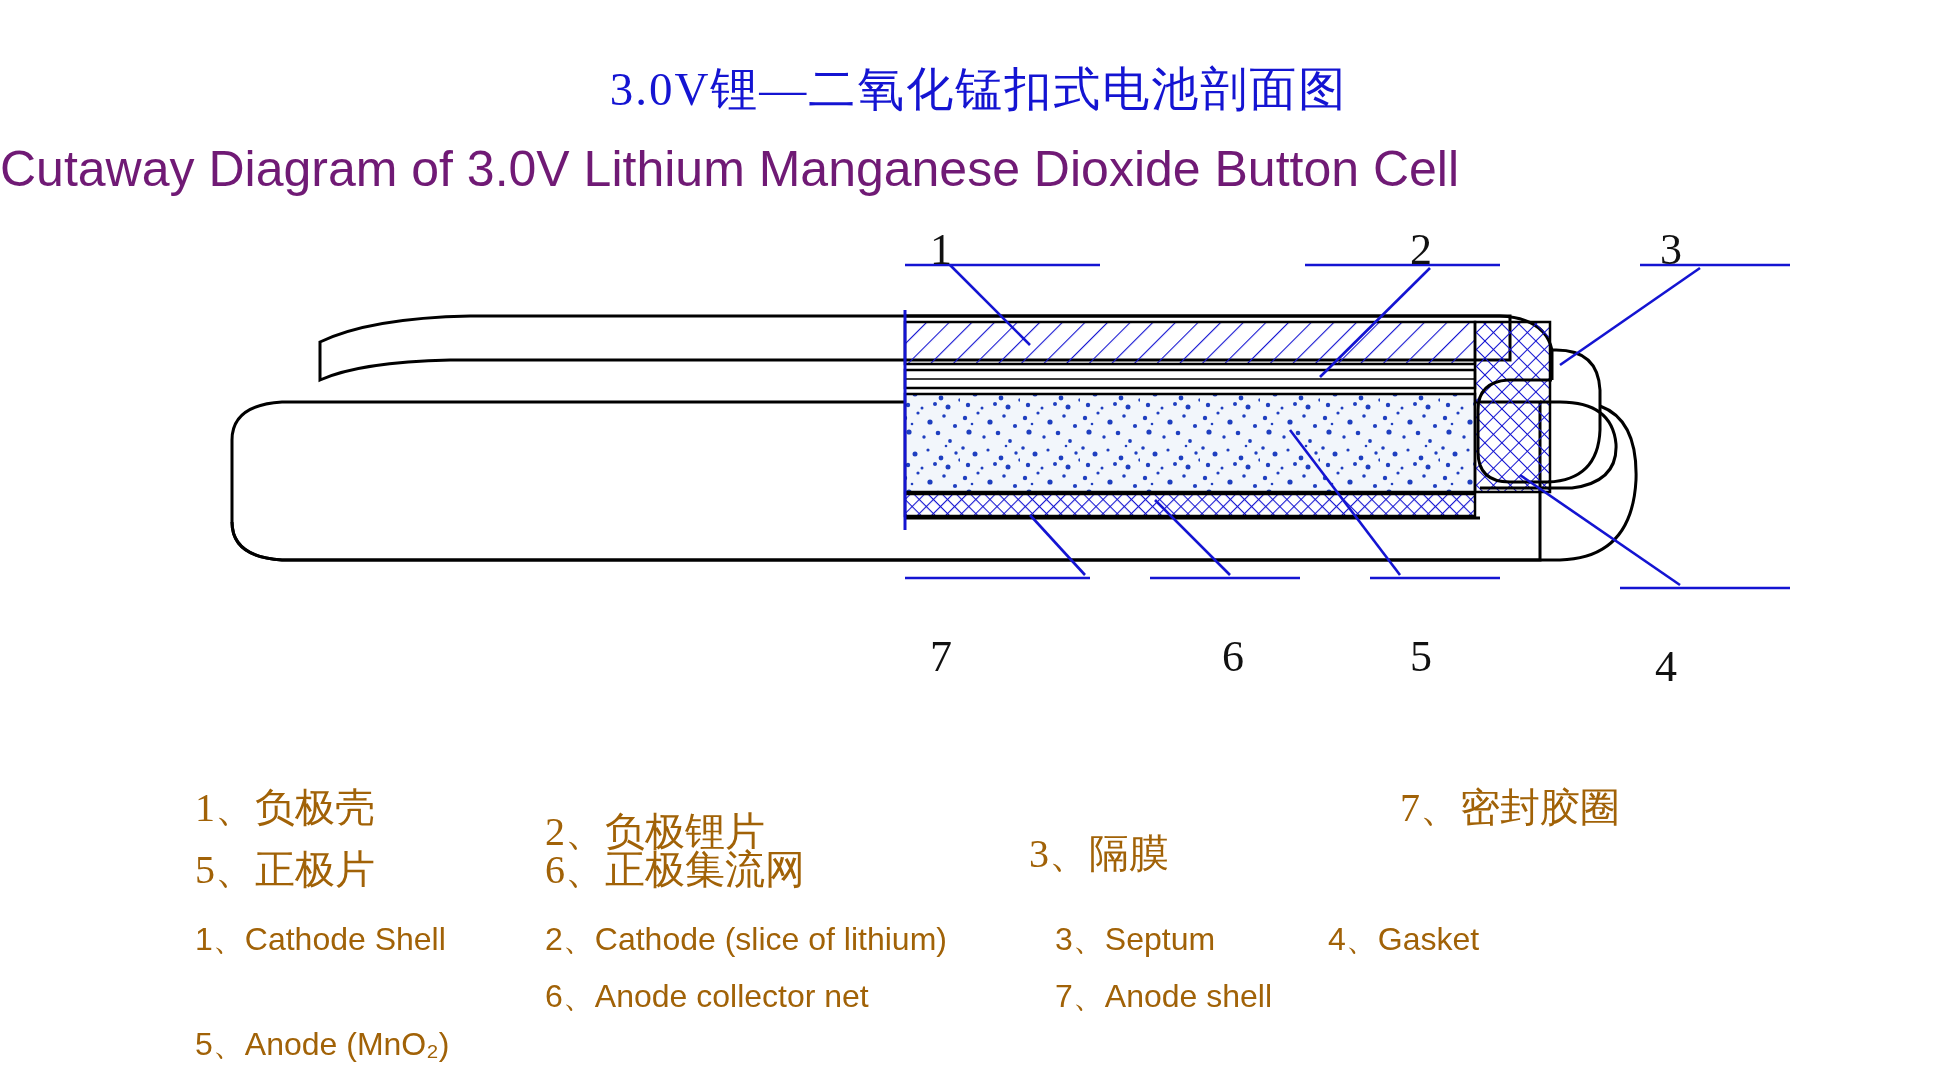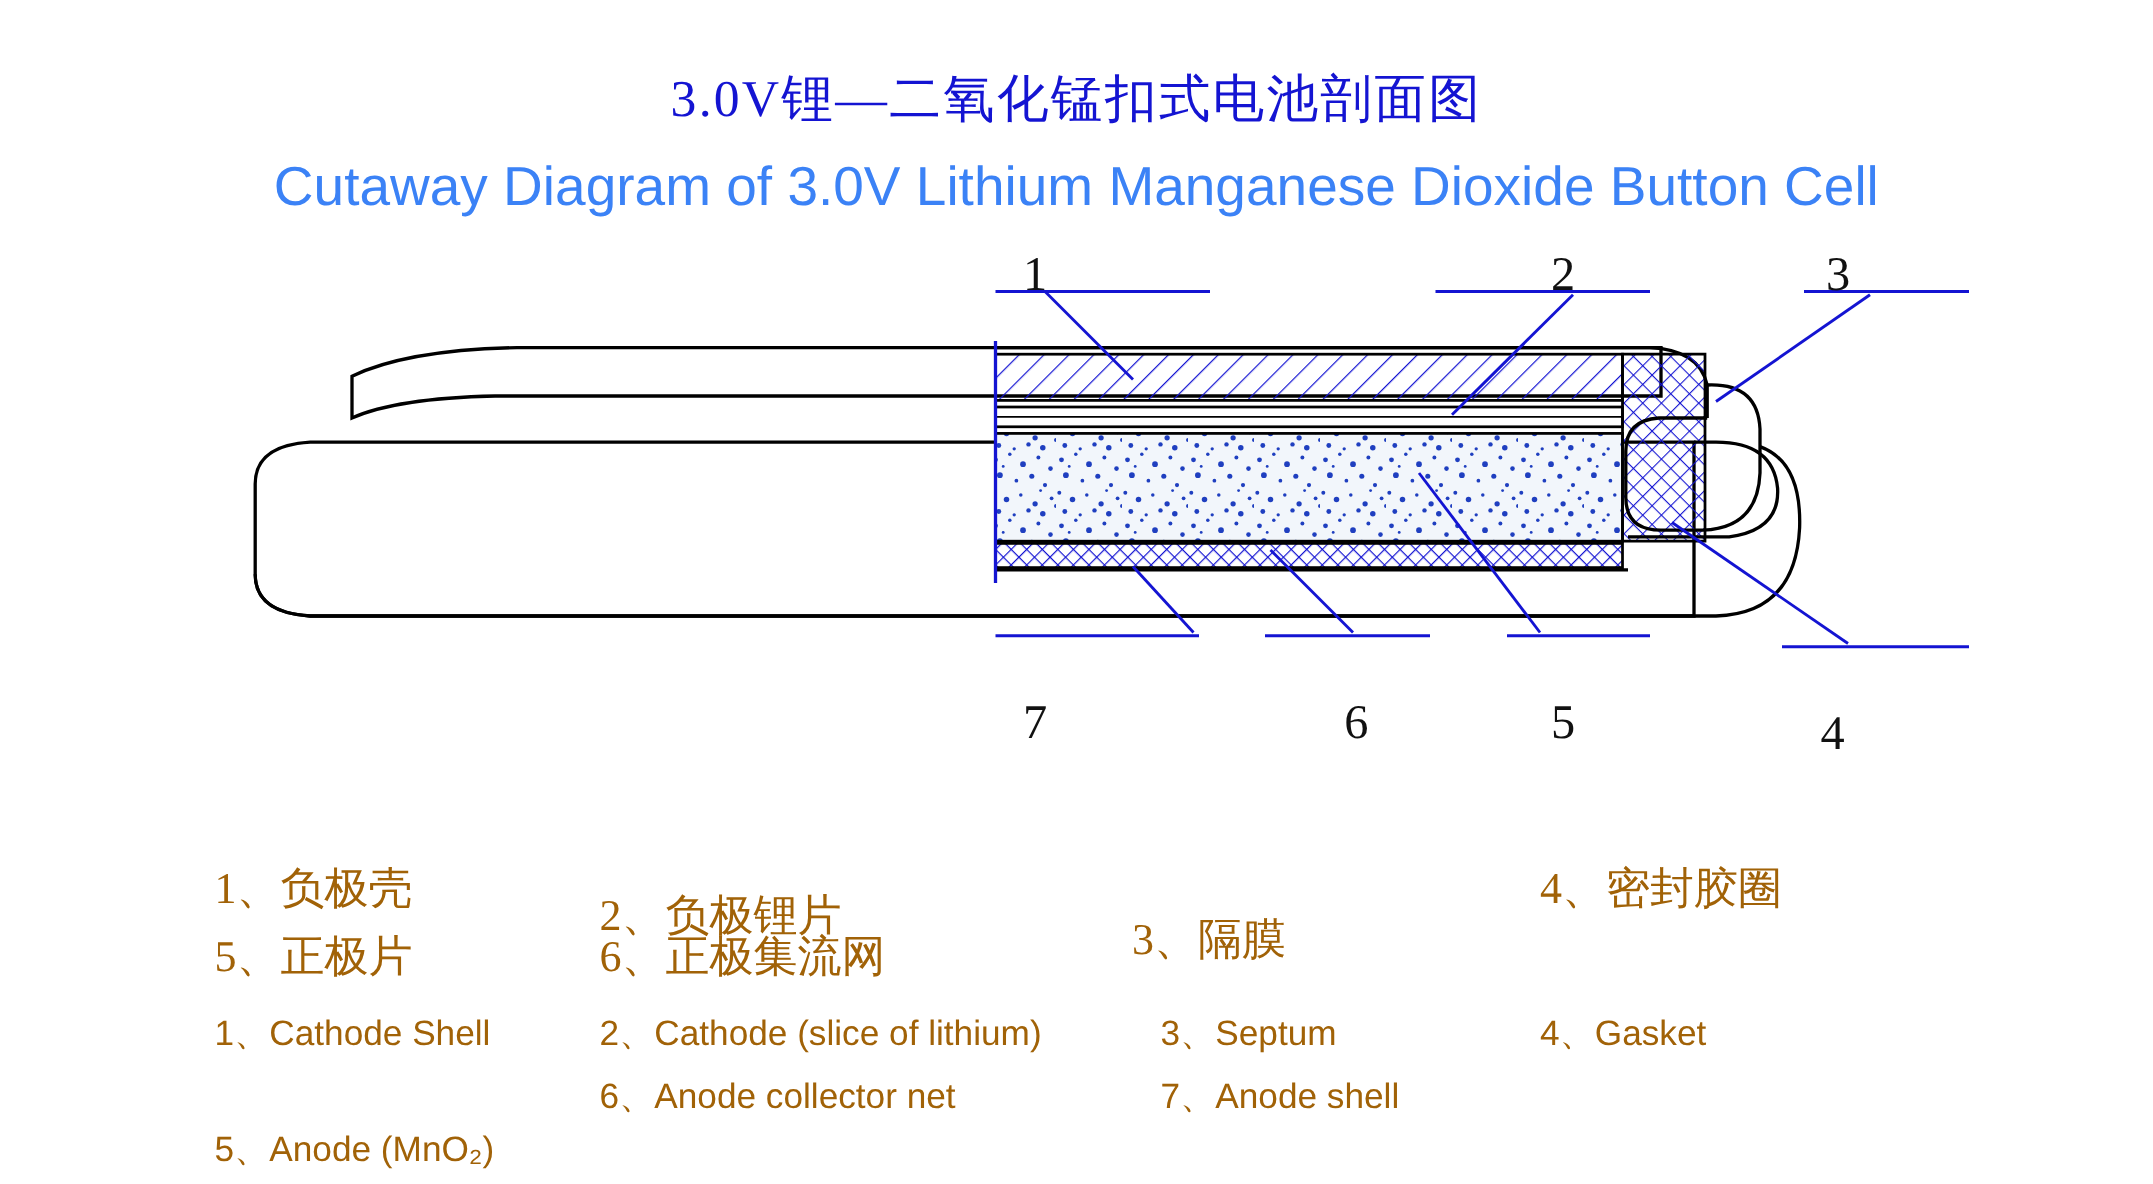--- a/index.html
+++ b/index.html
@@ -30,22 +30,21 @@
     font-family: "Liberation Serif", serif;
     font-size: 47px;
     letter-spacing: 2px;
     white-space: nowrap;
   }
   .title-en {
     position: absolute;
     left: 0;
     top: 140px;
     width: 1957px;
-    text-align: center;
-    color: #3b82f6;
+    color: #701a75;
     font-family: "Liberation Sans", sans-serif;
     font-size: 50px;
     white-space: nowrap;
   }
   #diagram-svg {
     position: absolute;
     left: 0;
     top: 230px;
     width: 1957px;
     height: 500px;
@@ -190,33 +189,33 @@
   <div class="callout-num" style="left:1410px; top:635px;">5</div>
   <div class="callout-num" style="left:1222px; top:635px;">6</div>
   <div class="callout-num" style="left:930px; top:635px;">7</div>
 
   <div class="legend">
 
     <div class="legend-row" style="top:20px;">
       <div class="legend-cell cn-cell" style="left:195px;">1、负极壳</div>
       <div class="legend-cell cn-cell" style="left:545px;margin-top:24px;">2、负极锂片</div>
       <div class="legend-cell cn-cell" style="left:1029px;margin-top:46px;">3、隔膜</div>
-      <div class="legend-cell cn-cell" style="left:1400px;">4、密封胶圈</div>
+      <div class="legend-cell cn-cell" style="left:1400px;">7、密封胶圈</div>
     </div>
 
     <div class="legend-row" style="top:82px;">
       <div class="legend-cell cn-cell" style="left:195px;text-align:center;">5、正极片</div>
       <div class="legend-cell cn-cell" style="left:545px;">6、正极集流网</div>
     </div>
 
     <div class="legend-row" style="top:158px;">
       <div class="legend-cell en-cell" style="left:195px;">1、Cathode Shell</div>
       <div class="legend-cell en-cell" style="left:545px;">2、Cathode (slice of lithium)</div>
       <div class="legend-cell en-cell" style="left:1055px;">3、Septum</div>
-      <div class="legend-cell en-cell" style="left:1400px;">4、Gasket</div>
+      <div class="legend-cell en-cell" style="left:1328px;">4、Gasket</div>
     </div>
 
     <div class="legend-row" style="top:215px;">
       <div class="legend-cell en-cell" style="left:195px;margin-top:48px;">5、Anode (MnO₂)</div>
       <div class="legend-cell en-cell" style="left:545px;">6、Anode collector net</div>
       <div class="legend-cell en-cell" style="left:1055px;">7、Anode shell</div>
     </div>
 
   </div>
 </div>

